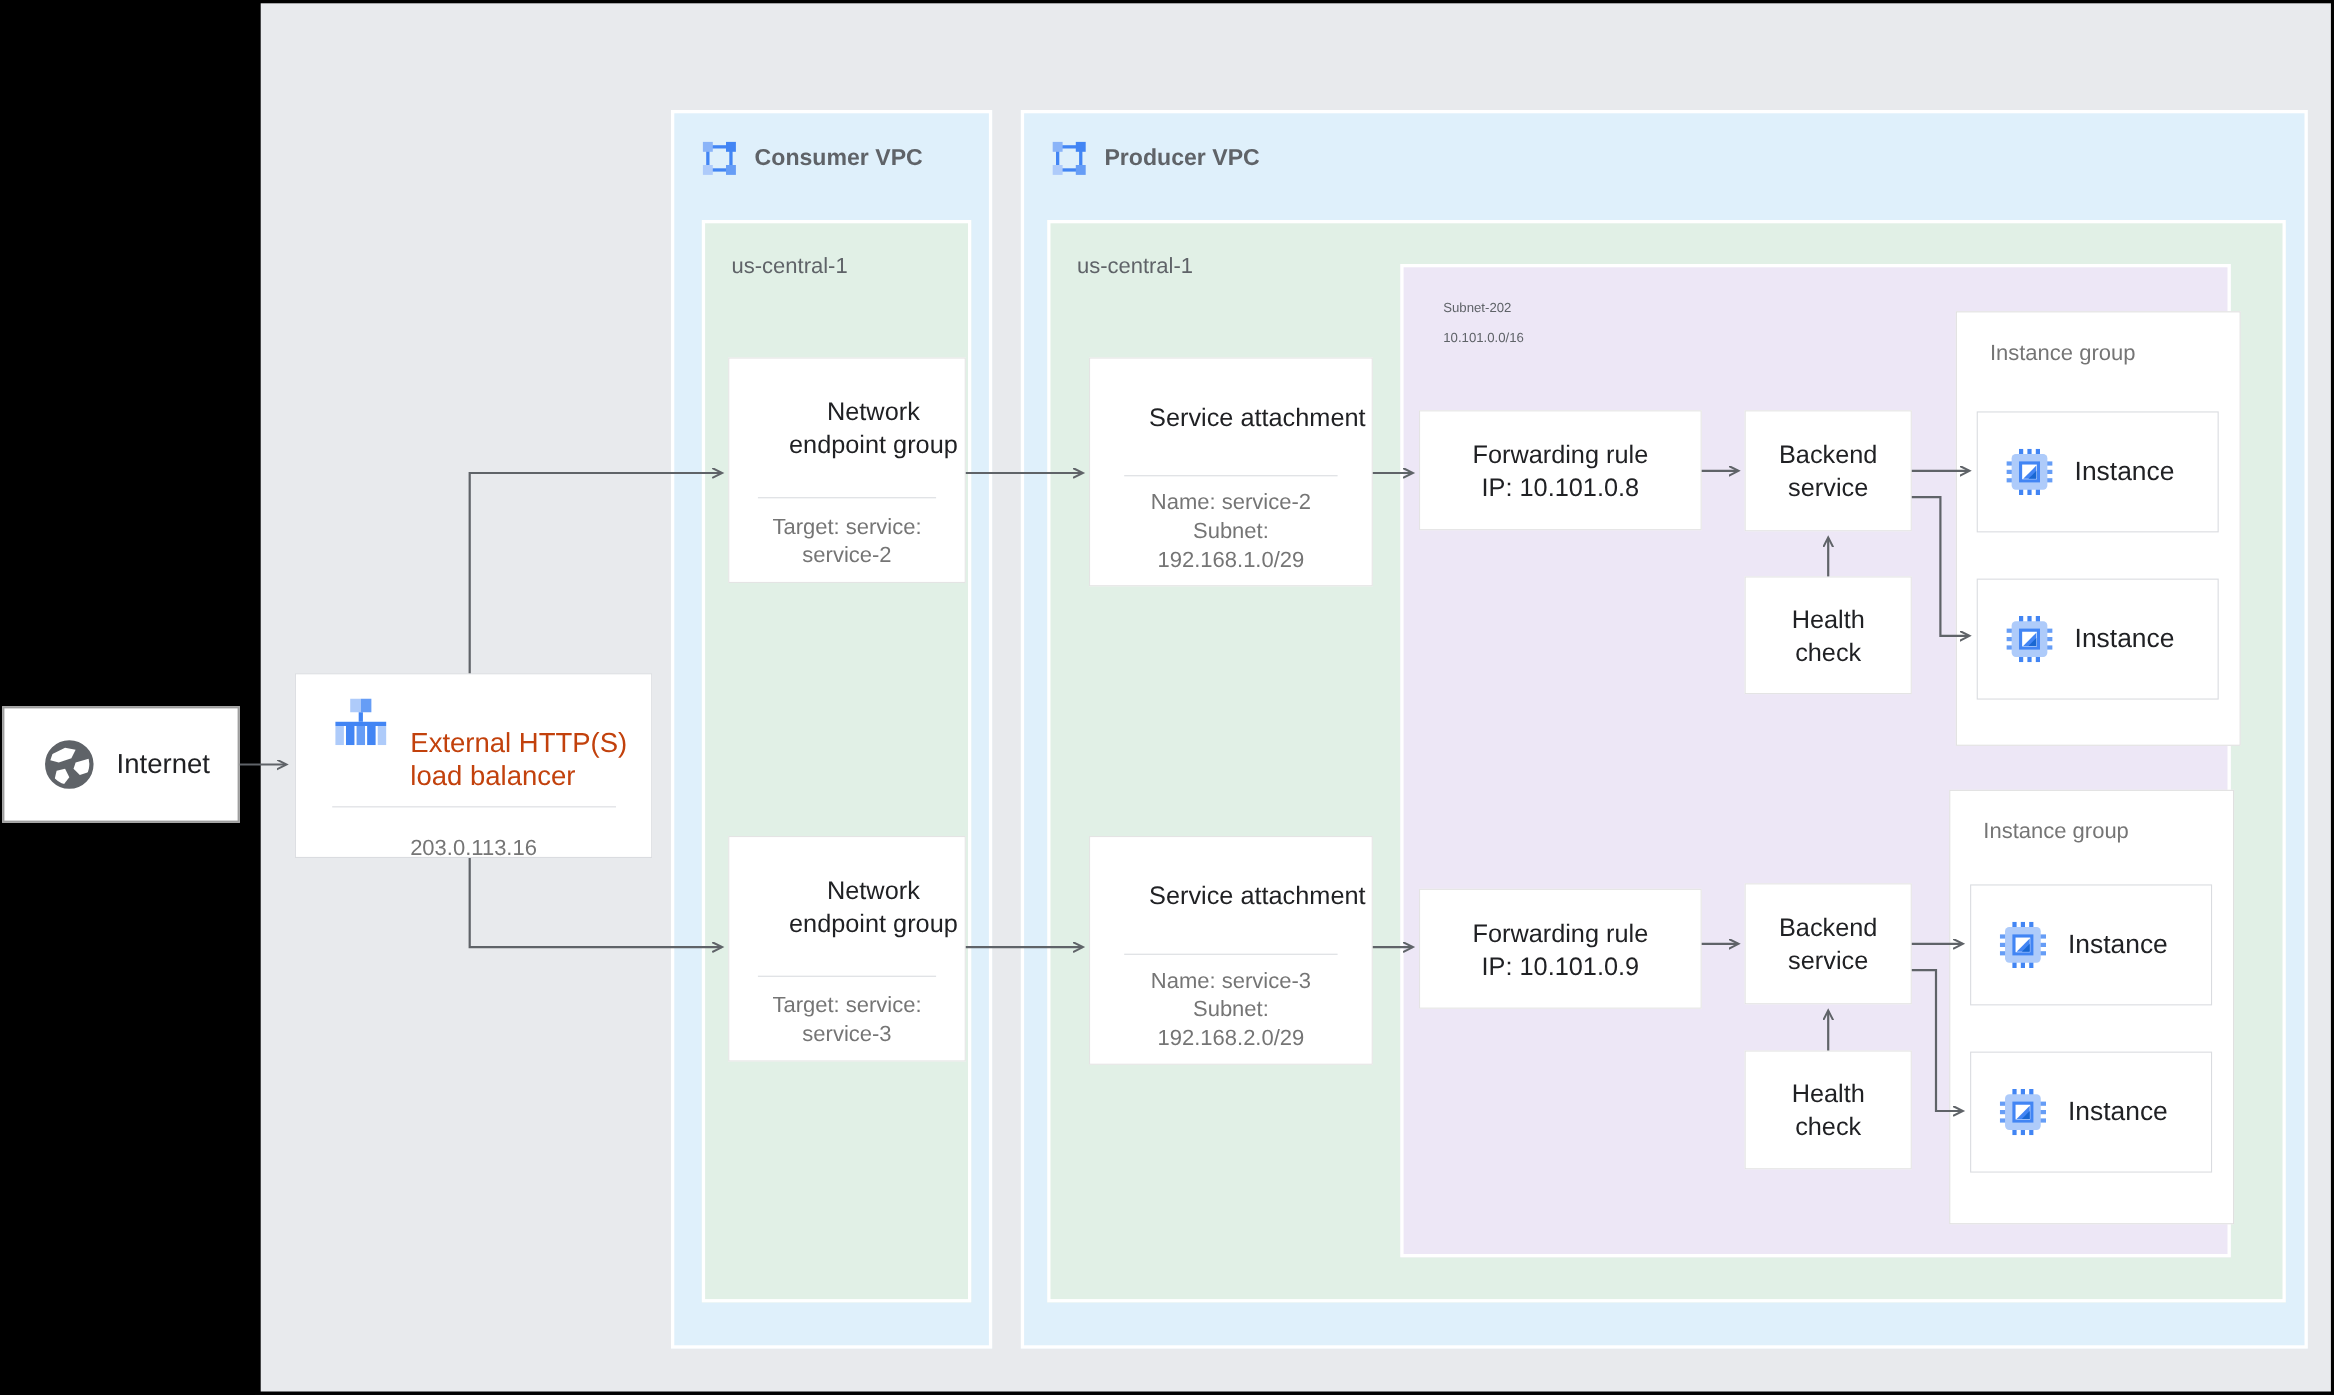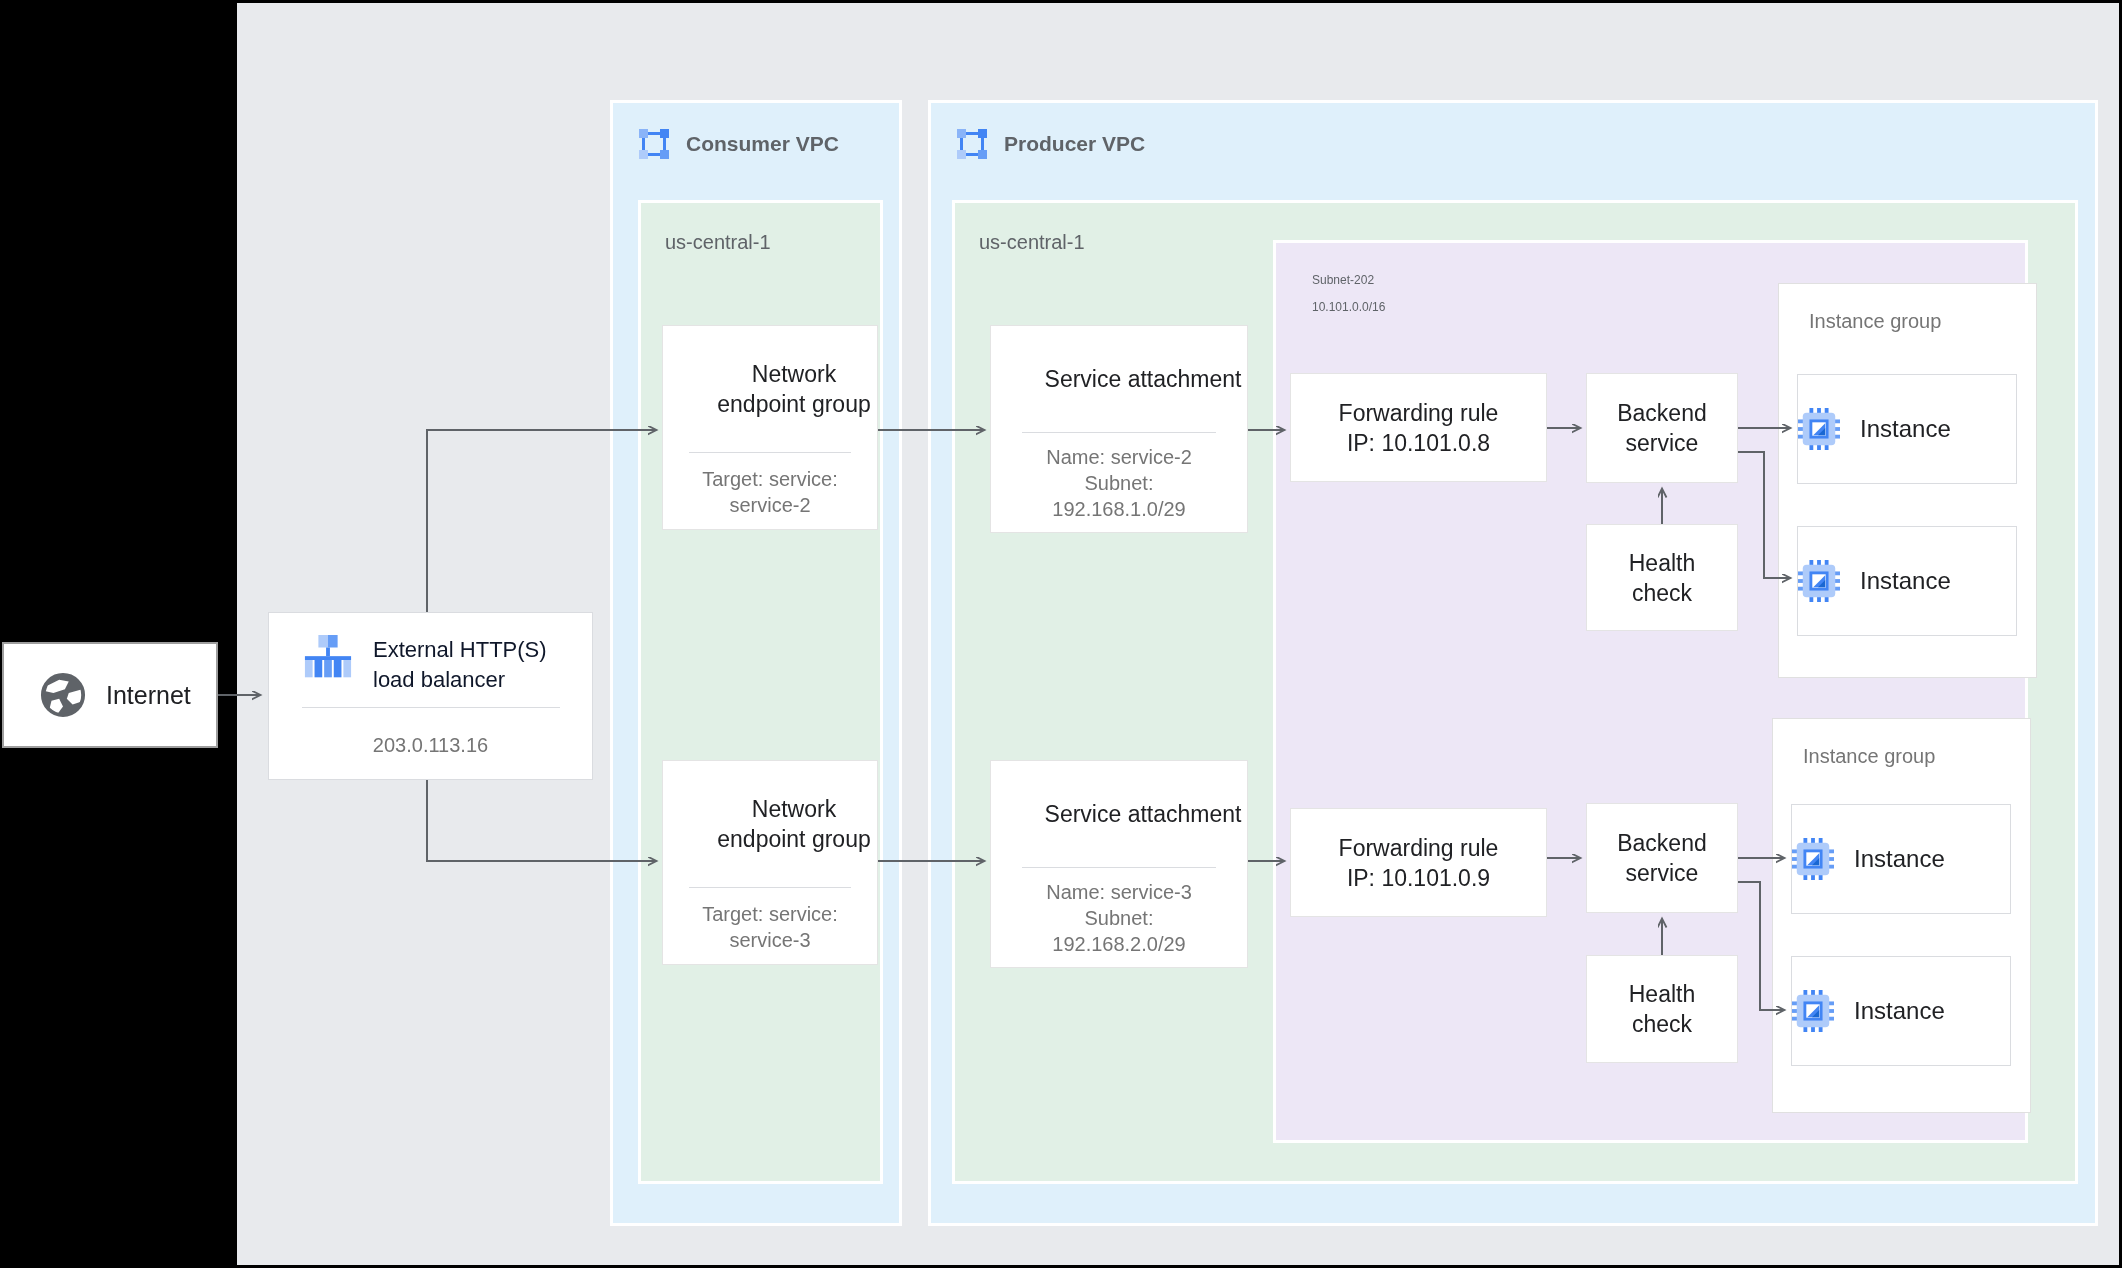--- a/index.html
+++ b/index.html
@@ -33,29 +33,29 @@
   .topsec{display:flex;align-items:center;justify-content:center;margin-left:48px;}
   .divider{height:1px;background:#DADCE0;width:76%;margin:0 auto;}
 
   
   .internet{position:absolute;left:2px;top:642px;width:216px;height:106px;box-sizing:border-box;
             background:#fff;border:2px solid #9E9E9E;display:flex;align-items:center;gap:20px;padding-left:36px;}
   .internet-label{font-size:25px;color:#202124;}
   .lb{position:absolute;left:268px;top:612px;width:325px;height:168px;box-sizing:border-box;
       background:#fff;border:1px solid #DADCE0;}
   .lb-row{display:flex;align-items:flex-start;gap:16px;padding:22px 0 0 30px;text-align:left;}
-  .lb-title{font-size:22px;line-height:30px;color:#0f172a;}
+  .lb-title{font-size:25px;line-height:30px;color:#c2410c;margin-top:26px;}
   .lb-divider{height:1px;background:#DADCE0;width:258px;margin:12px auto 0 auto;}
   .lb-ip{font-size:20px;color:#757575;margin-top:26px;text-align:center;}
 
   
   .ig{position:absolute;box-sizing:border-box;background:#fff;border:1px solid #E0E0E0;}
   .ig-label{position:absolute;left:30px;top:26px;font-size:20px;color:#757575;}
   .inst{position:absolute;left:18px;width:220px;height:110px;box-sizing:border-box;
-        border:1px solid #DADCE0;background:#fff;display:flex;align-items:center;gap:20px;}
+        border:1px solid #DADCE0;background:#fff;display:flex;align-items:center;gap:20px;padding-left:26px;}
   .inst-label{font-size:24px;color:#202124;}
 
   .arrows{position:absolute;left:0;top:0;pointer-events:none;}
 </style>
 </head>
 <body>
 
 <div class="stage">
   <div class="canvas"></div>
 

